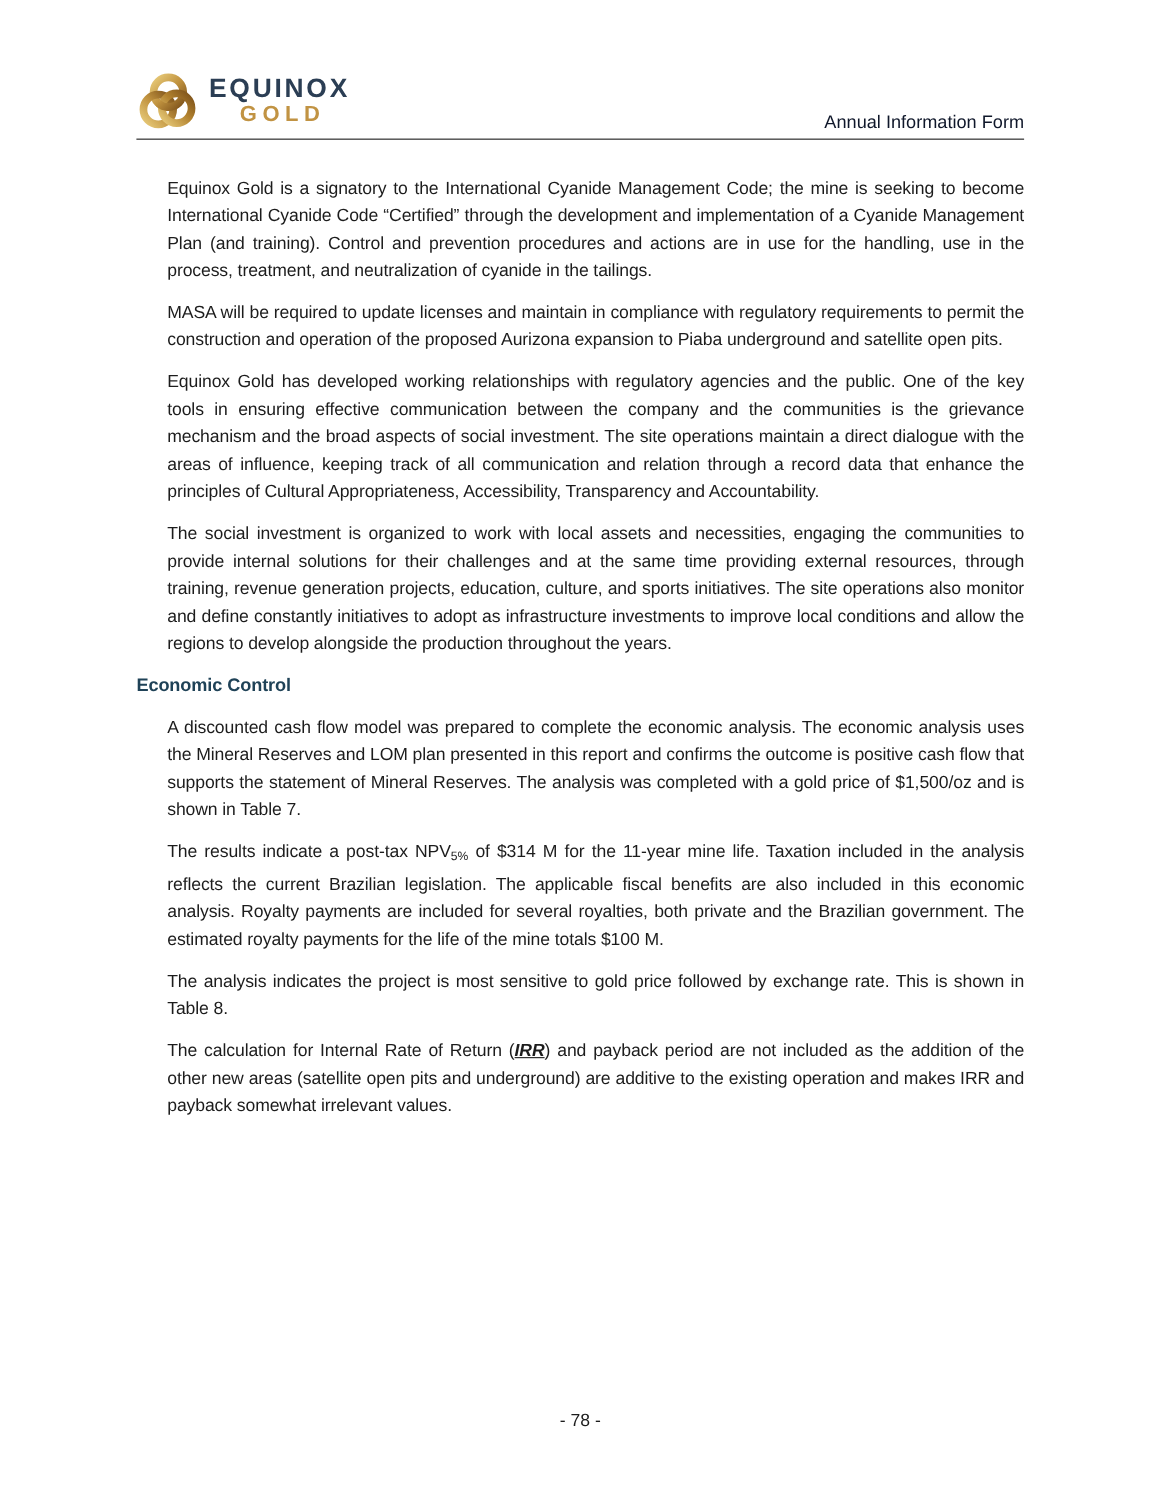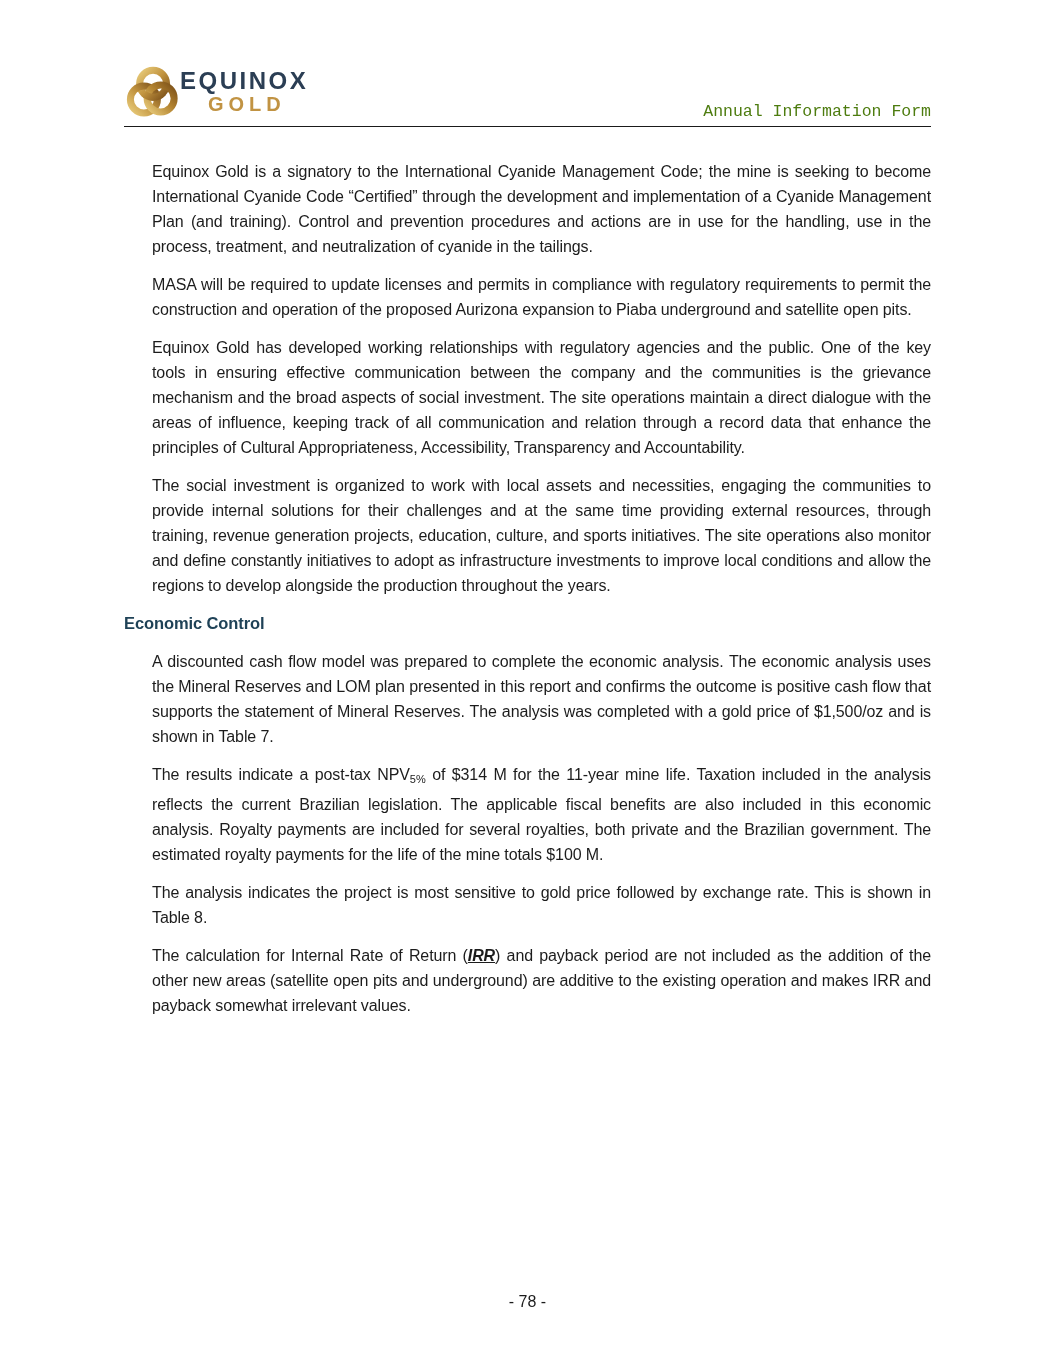--- a/index.html
+++ b/index.html
@@ -24,20 +24,21 @@
     display: flex;
     justify-content: space-between;
     align-items: flex-end;
     padding-top: 66px;
     border-bottom: 1.5px solid #1a1a1a;
     padding-bottom: 4px;
   }
   .logo {
     display: flex;
     align-items: flex-start;
+    gap: 10px;
     margin-bottom: 2px;
   }
   .logo-rings {
     width: 56px;
     height: 54px;
     flex: 0 0 auto;
   }
   .logo-text { line-height: 1; padding-top: 3px; }
   .logo-line1 {
     font-size: 24px;
@@ -48,24 +49,23 @@
   .logo-line2 {
     font-size: 20px;
     font-weight: bold;
     letter-spacing: 5px;
     color: var(--logo-gold, #c19343);
     padding-left: 28px;
     margin-top: 1px;
   }
   .header-title {
     font-size: 16.5px;
-    color: #4d7c0f;
+    color: #0f172a;
     padding-bottom: 1px;
     white-space: nowrap;
-    font-family: Liberation Mono, monospace;
   }
   
   .doc-body {
     margin-top: 32px;
     color: #1c1c1c;
     font-size: 16px;
     line-height: 25px;
     letter-spacing: -0.1px;
   }
   .doc-body p {
@@ -88,21 +88,21 @@
   .irr {
     font-weight: bold;
     font-style: italic;
     text-decoration: underline;
   }
   
   .footer {
     position: absolute;
     left: 0;
     right: 0;
-    bottom: 54px;
+    bottom: 64px;
     text-align: center;
     font-size: 16px;
     color: #1c1c1c;
   }
 </style>
 </head>
 <body>
 
 <div class="page">
   <div class="content">
@@ -135,21 +135,21 @@
         <div class="logo-text">
           <div class="logo-line1">EQUINOX</div>
           <div class="logo-line2">GOLD</div>
         </div>
       </div>
       <div class="header-title">Annual Information Form</div>
     </div>
 
     <div class="doc-body">
       <p>Equinox Gold is a signatory to the International Cyanide Management Code; the mine is seeking to become International Cyanide Code “Certified” through the development and implementation of a Cyanide Management Plan (and training). Control and prevention procedures and actions are in use for the handling, use in the process, treatment, and neutralization of cyanide in the tailings.</p>
-      <p>MASA will be required to update licenses and permits in compliance with regulatory requirements to permit the construction and operation of the proposed Aurizona expansion to Piaba underground and satellite open pits.</p>
+      <p>MASA will be required to update licenses and maintain in compliance with regulatory requirements to permit the construction and operation of the proposed Aurizona expansion to Piaba underground and satellite open pits.</p>
       <p>Equinox Gold has developed working relationships with regulatory agencies and the public. One of the key tools in ensuring effective communication between the company and the communities is the grievance mechanism and the broad aspects of social investment. The site operations maintain a direct dialogue with the areas of influence, keeping track of all communication and relation through a record data that enhance the principles of Cultural Appropriateness, Accessibility, Transparency and Accountability.</p>
       <p>The social investment is organized to work with local assets and necessities, engaging the communities to provide internal solutions for their challenges and at the same time providing external resources, through training, revenue generation projects, education, culture, and sports initiatives. The site operations also monitor and define constantly initiatives to adopt as infrastructure investments to improve local conditions and allow the regions to develop alongside the production throughout the years.</p>
 
       <h2 class="section-heading">Economic Control</h2>
 
       <p>A discounted cash flow model was prepared to complete the economic analysis. The economic analysis uses the Mineral Reserves and LOM plan presented in this report and confirms the outcome is positive cash flow that supports the statement of Mineral Reserves. The analysis was completed with a gold price of $1,500/oz and is shown in Table 7.</p>
 
       <p><span>The results indicate a post-tax NPV</span><sub class="npv-sub">5%</sub><span> of $314 M for the 11-year mine life. Taxation included in the analysis reflects the current Brazilian legislation. The applicable fiscal benefits are also included in this economic analysis.  Royalty payments are included for several royalties, both private and the Brazilian government. The estimated royalty payments for the life of the mine totals $100 M.</span></p>
 
       <p>The analysis indicates the project is most sensitive to gold price followed by exchange rate. This is shown in Table 8.</p>

